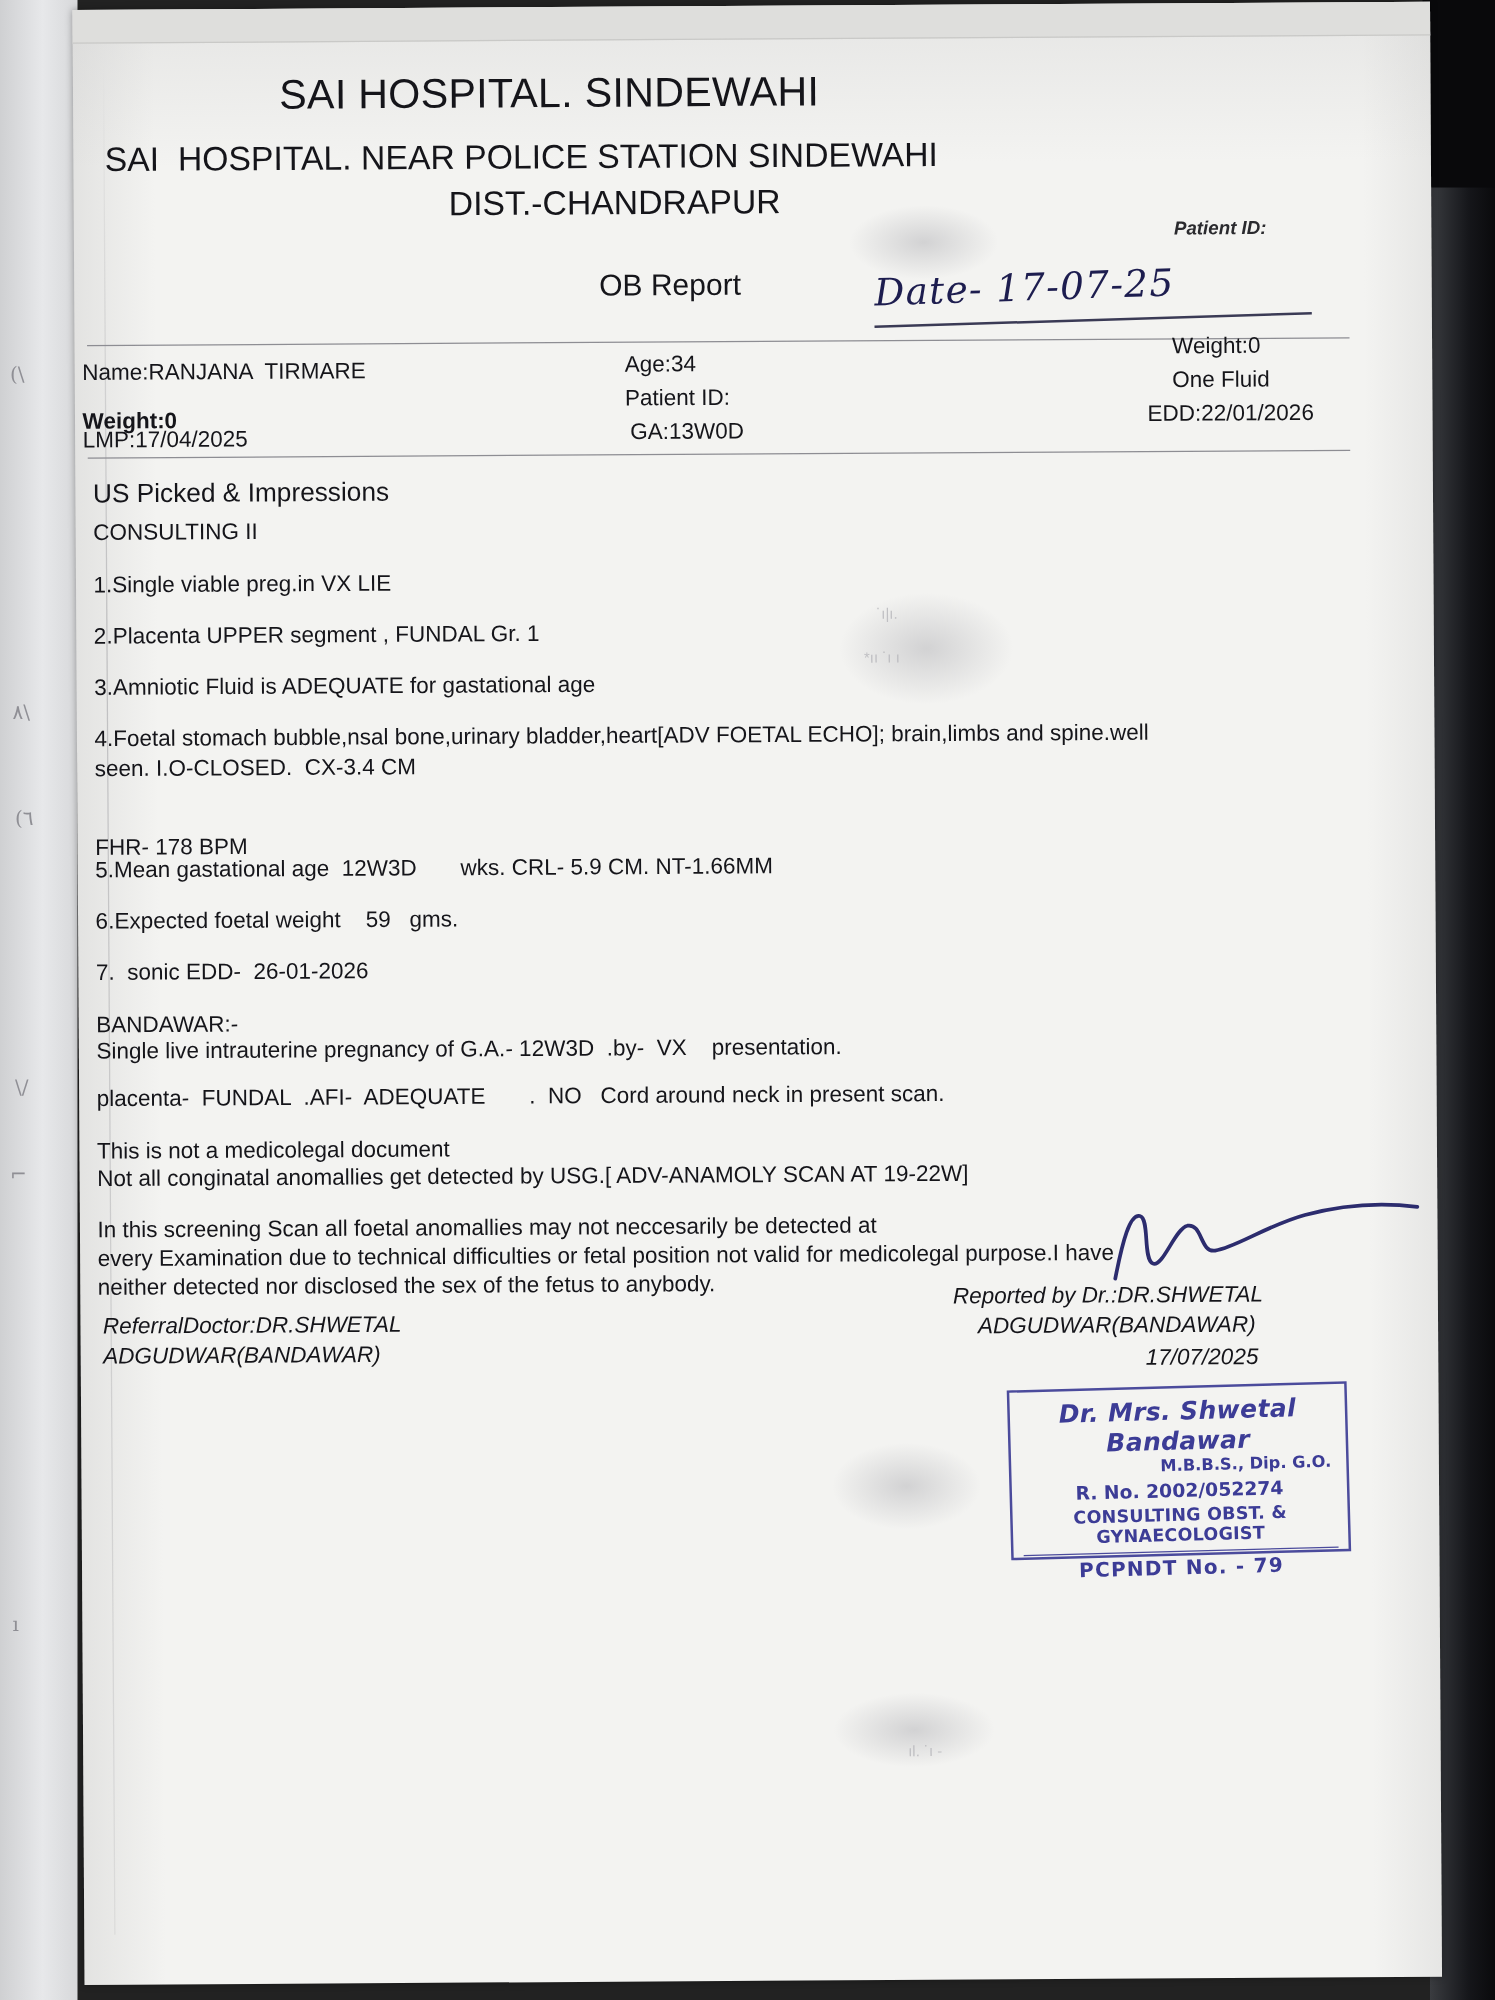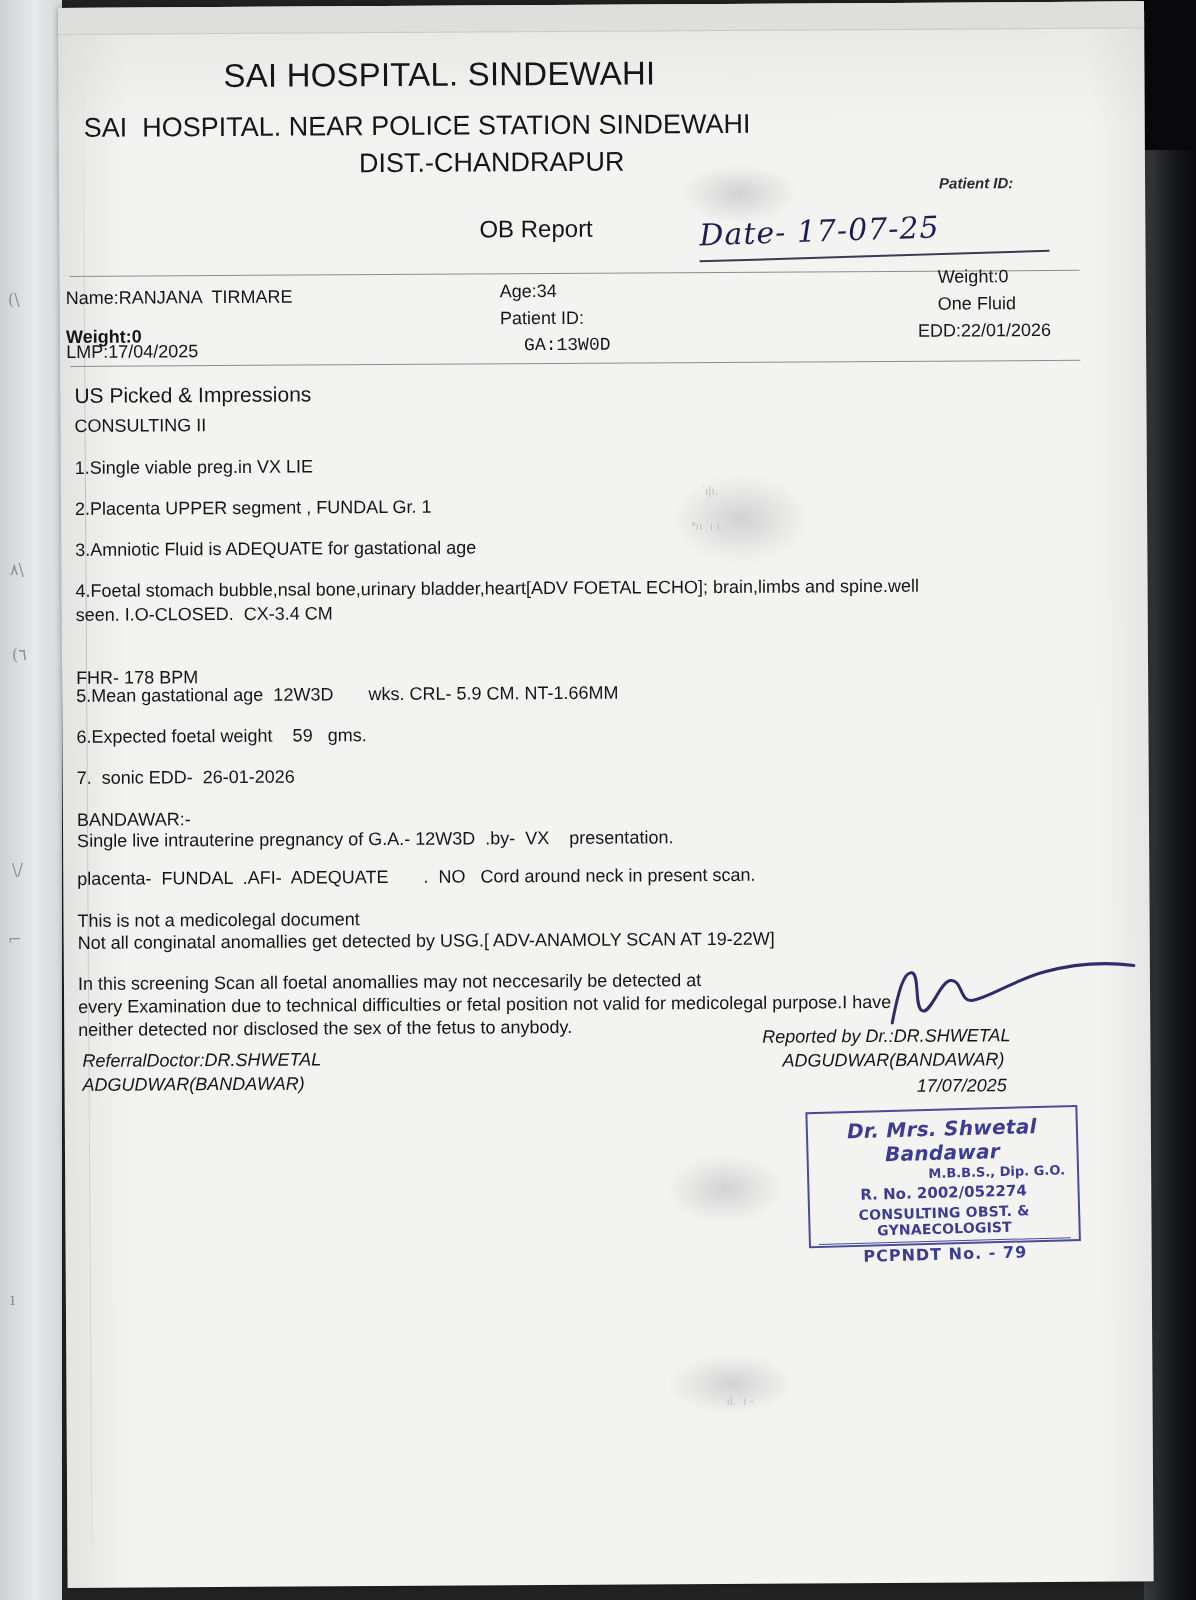--- a/index.html
+++ b/index.html
@@ -255,21 +255,21 @@
       <div class="hand-underline" style="left:640px; top:252px; width:350px;"></div>
 
       <div class="rule" style="left:10px; top:268px; width:1010px;"></div>
 
       <div class="t field" style="left:6px; top:280px;">Name:RANJANA  TIRMARE</div>
       <div class="t field" style="left:6px; top:319px;font-weight:bold;">Weight:0</div>
       <div class="t field" style="left:6px; top:334px;">LMP:17/04/2025</div>
 
       <div class="t field" style="left:440px; top:276px;">Age:34</div>
       <div class="t field" style="left:440px; top:303px;">Patient ID:</div>
-      <div class="t field" style="left:464px; top:330px;font-family:Liberation Mono, monospace;">GA:13W0D</div>
+      <div class="t field" style="left:444px; top:330px;">GA:13W0D</div>
 
       <div class="t field" style="left:878px; top:264px;">Weight:0</div>
       <div class="t field" style="left:878px; top:291px;">One Fluid</div>
       <div class="t field" style="left:858px; top:318px;">EDD:22/01/2026</div>
 
       <div class="rule" style="left:10px; top:358px; width:1010px;"></div>
 
       <div class="t section-head" style="left:14px; top:376px;">US Picked &amp; Impressions</div>
       <div class="t body-line" style="left:14px; top:408px;">CONSULTING II</div>
 

